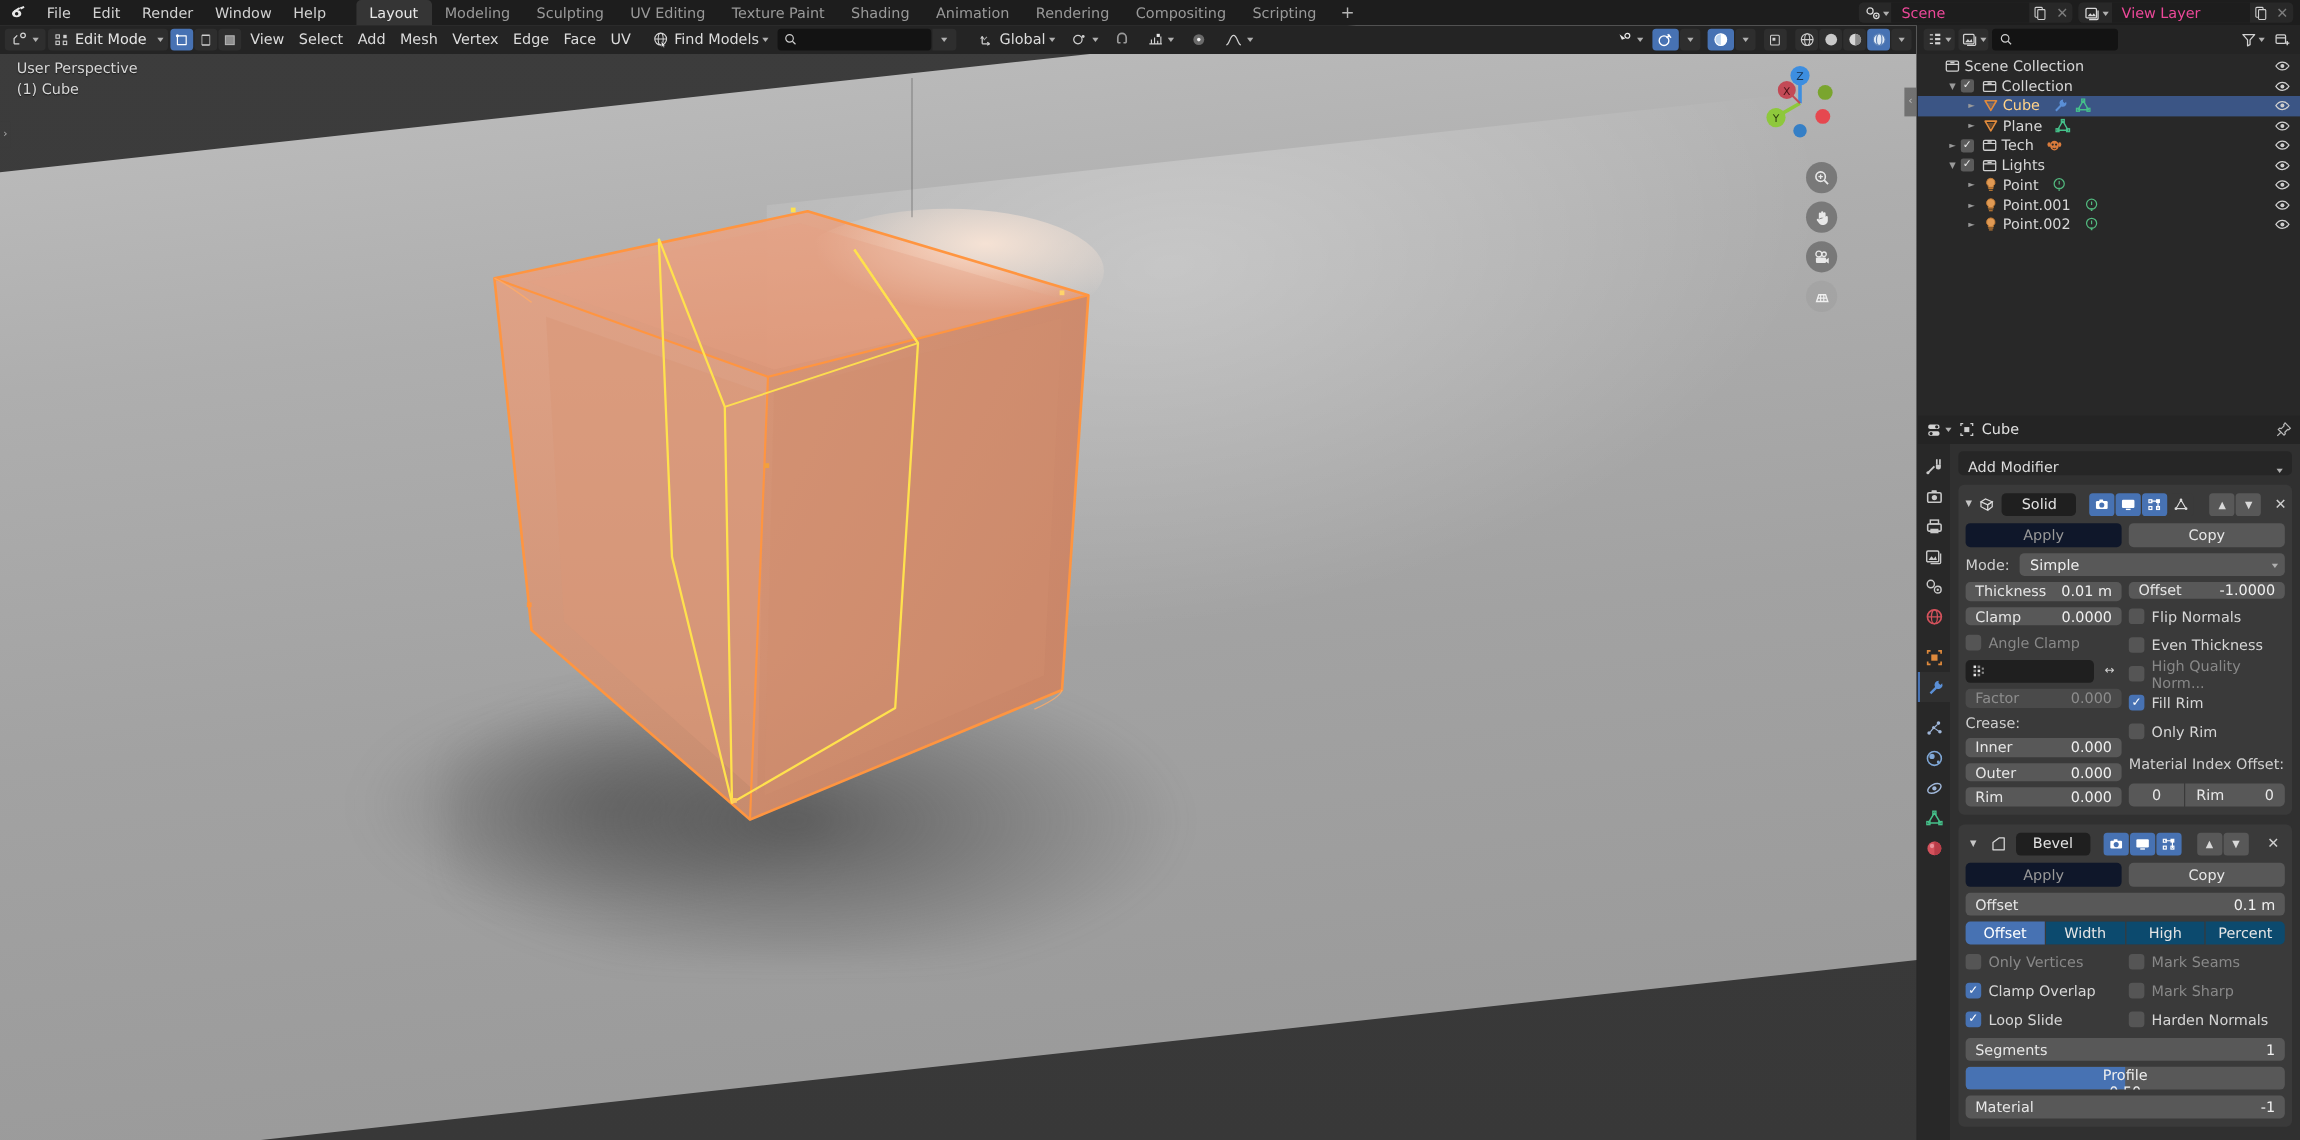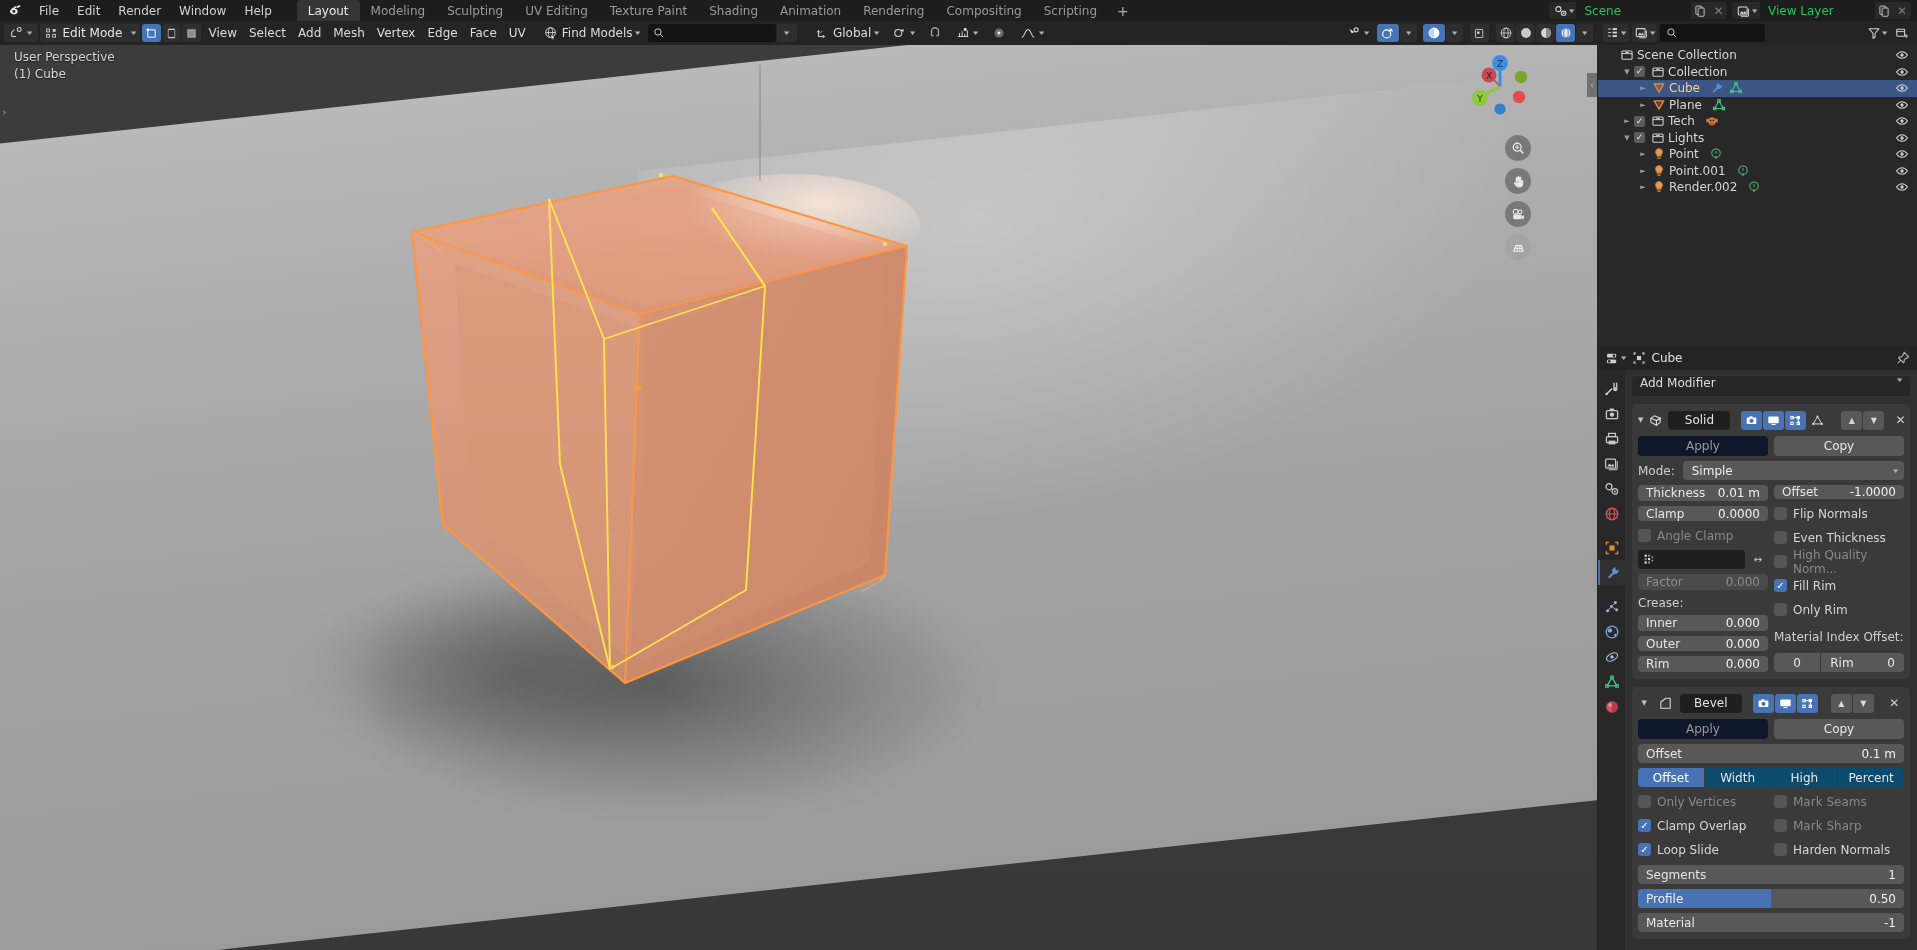--- a/index.html
+++ b/index.html
@@ -35,21 +35,21 @@
   .idblock{
     display:flex; align-items:center; height:17px; background:#282828;
     border-radius:4px; overflow:hidden;
   }
   .idbtn{
     display:flex; align-items:center; gap:2px; background:#282828; height:17px;
     padding:0 3px 0 5px; border-radius:4px 0 0 4px;
   }
   .id-name{
     background:#1d1d1d; height:17px; min-width:115px; display:flex; align-items:center;
-    padding:0 8px; font-size:12px; color:#22c55e;
+    padding:0 8px; font-size:12px; color:#ec4899;
   }
   .id-copy,.id-x{ width:18px; height:17px; display:flex; align-items:center; justify-content:center; }
   .id-x{ color:#7c7c7c; }
   .caret{ font-size:7px; color:#b0b0b0; transform:scaleX(1.5); display:inline-block; }
 
   
   .viewport{
     position:absolute; left:0; top:21px; width:1597px; height:929px;
     background:#393939; overflow:hidden;
   }
@@ -176,21 +176,21 @@
   .props-tabs{
     width:27px; background:#282828; padding-top:6px; display:flex; flex-direction:column;
     align-items:center; gap:0;
   }
   .ptab{ width:27px; height:25px; display:flex; align-items:center; justify-content:center; }
   .ptab.active{ background:#303030; border-left:2px solid #4772b3; }
   .ptab.sep{ height:9px; }
   .props-main{ flex:1; padding:6px 7px 0 7px; overflow:hidden; }
 
   .addmod{
-    height:20px; background:#262626; border-radius:4px; display:flex; align-items:flex-start;
+    height:20px; background:#262626; border-radius:4px; display:flex; align-items:flex-end;
     padding:0 8px; font-size:12px; color:#ddd; justify-content:space-between; margin-bottom:8px;
   }
   .modpanel{ background:#3a3a3a; border-radius:5px; margin-bottom:8px; padding:5px 6px 7px 6px; }
   .modhead{ display:flex; align-items:center; gap:5px; height:22px; }
   .mh-tri{ width:13px; color:#c6c6c6; font-size:7px; text-align:center; }
   .mh-icon{ width:20px; display:flex; align-items:center; justify-content:center; }
   .mh-name{
     flex:0 0 auto; min-width:62px; height:19px; background:#1f1f1f; border-radius:4px;
     display:flex; align-items:center; justify-content:center; padding:0 10px; font-size:12px; color:#e2e2e2;
   }
@@ -237,21 +237,21 @@
               color:#cfcfcf; font-size:10px; }
   .segbtns{ display:flex; gap:1px; margin-top:5px; }
   .segb{ flex:1; height:19px; background:#0c4a6e; display:flex; align-items:center;
          justify-content:center; font-size:12px; color:#e6e6e6; }
   .segb:first-child{ border-radius:4px 0 0 4px; }
   .segb:last-child{ border-radius:0 4px 4px 0; }
   .segb.on{ background:#4772b3; color:#fff; }
   .slider{
     position:relative; height:19px; border-radius:4px; background:#585858; overflow:hidden;
     display:flex; align-items:center; justify-content:space-between; padding:0 8px;
-    font-size:12px; color:#efefef; margin-top:5px;
+    font-size:12px; color:#efefef; margin-top:5px;flex-direction:column;
   }
   .slider .fill{ position:absolute; left:0; top:0; bottom:0; background:#4772b3; }
   .slider span{ position:relative; z-index:1; }
   .mioffset{ display:flex; gap:1px; margin-top:4px; }
   .mio{ flex:1; height:19px; background:#585858; display:flex; align-items:center;
         justify-content:center; font-size:12px; color:#e8e8e8; }
   .mio:first-child{ border-radius:4px 0 0 4px; }
   .mio:last-child{ border-radius:0 4px 4px 0; }
   .mio.mid{ display:flex; justify-content:space-between; padding:0 9px; flex:1.4; }
   .sectlbl{ font-size:12px; color:#cfcfcf; margin-top:6px; }
@@ -842,21 +842,21 @@
         </div>
         <div class="ol-row" style="padding-left: 38px;">
           <div class="disc">►</div>
           <div class="ol-icon">
             <svg width="14" height="14" viewBox="0 0 16 16">
               <path d="M8 1.8a4 4 0 0 1 2.4 7.2v1.4H5.6V9A4 4 0 0 1 8 1.8z" fill="#e09a55" stroke="#c07a33" stroke-width=".9"></path>
               <rect x="5.6" y="11" width="4.8" height="1.1" fill="#c07a33"></rect>
               <rect x="6.2" y="12.7" width="3.6" height="1.1" fill="#c07a33"></rect>
             </svg>
           </div>
-          <span class="ol-label">Render.002</span>
+          <span class="ol-label">Point.002</span>
           <div class="ol-mods">
             <svg width="14" height="14" viewBox="0 0 16 16">
               <circle cx="8" cy="7" r="4.8" fill="none" stroke="#52b87e" stroke-width="1.2"></circle>
               <path d="M8 4.4v3.4M6.8 11.4h2.4M7.2 13h1.6" stroke="#52b87e" stroke-width="1.1"></path>
             </svg>
           </div>
           <svg width="14" height="14" viewBox="0 0 16 16" class="eye">
             <path d="M1.8 8s2.4-3.8 6.2-3.8S14.2 8 14.2 8s-2.4 3.8-6.2 3.8S1.8 8 1.8 8z" fill="none" stroke="#cfcfcf" stroke-width="1.2"></path>
             <circle cx="8" cy="8" r="1.9" fill="#cfcfcf"></circle>
           </svg>

